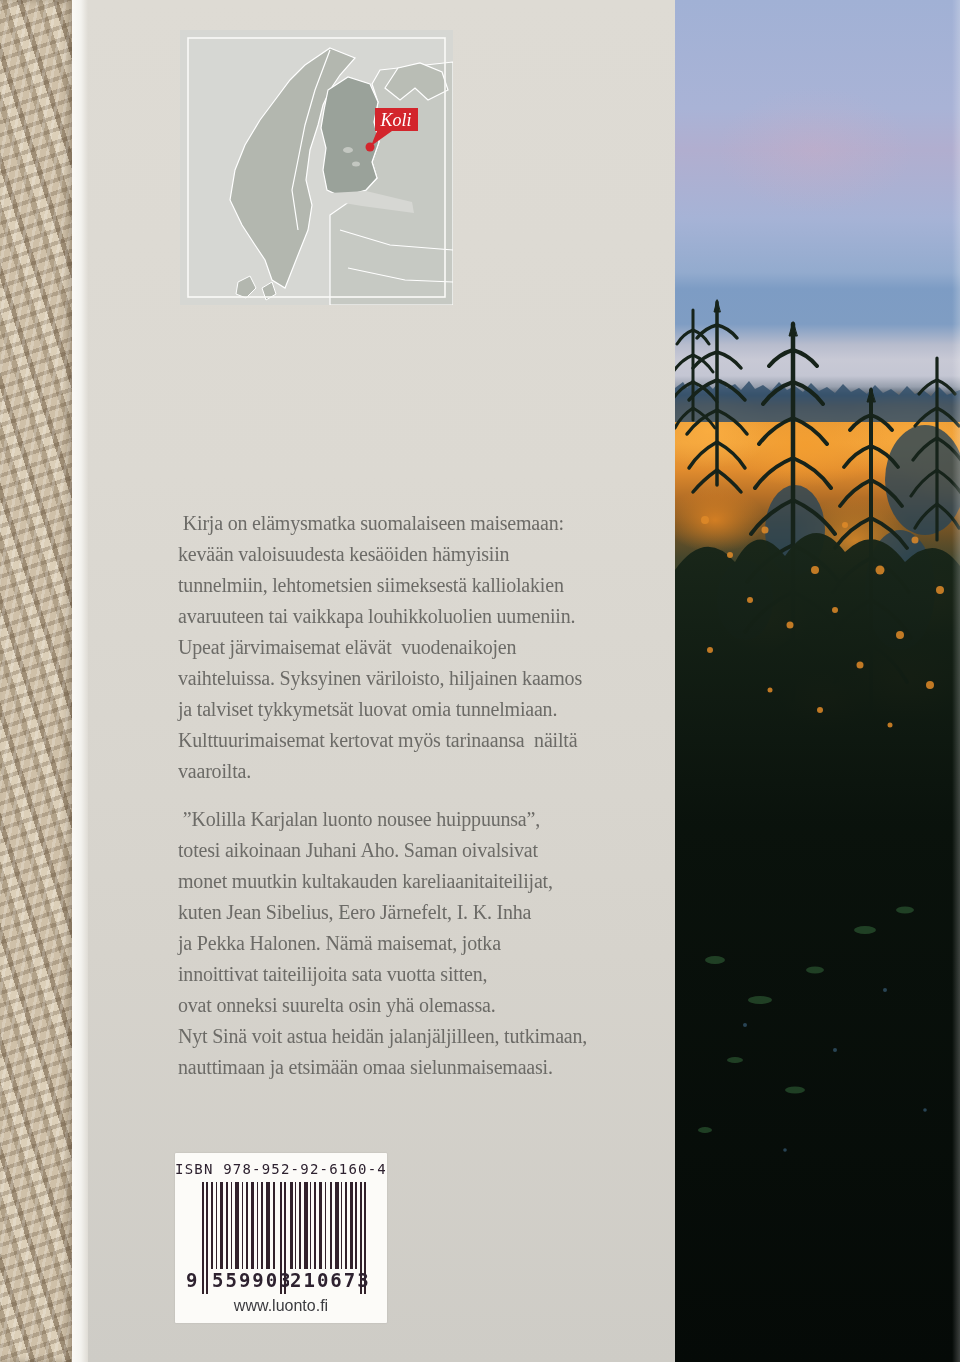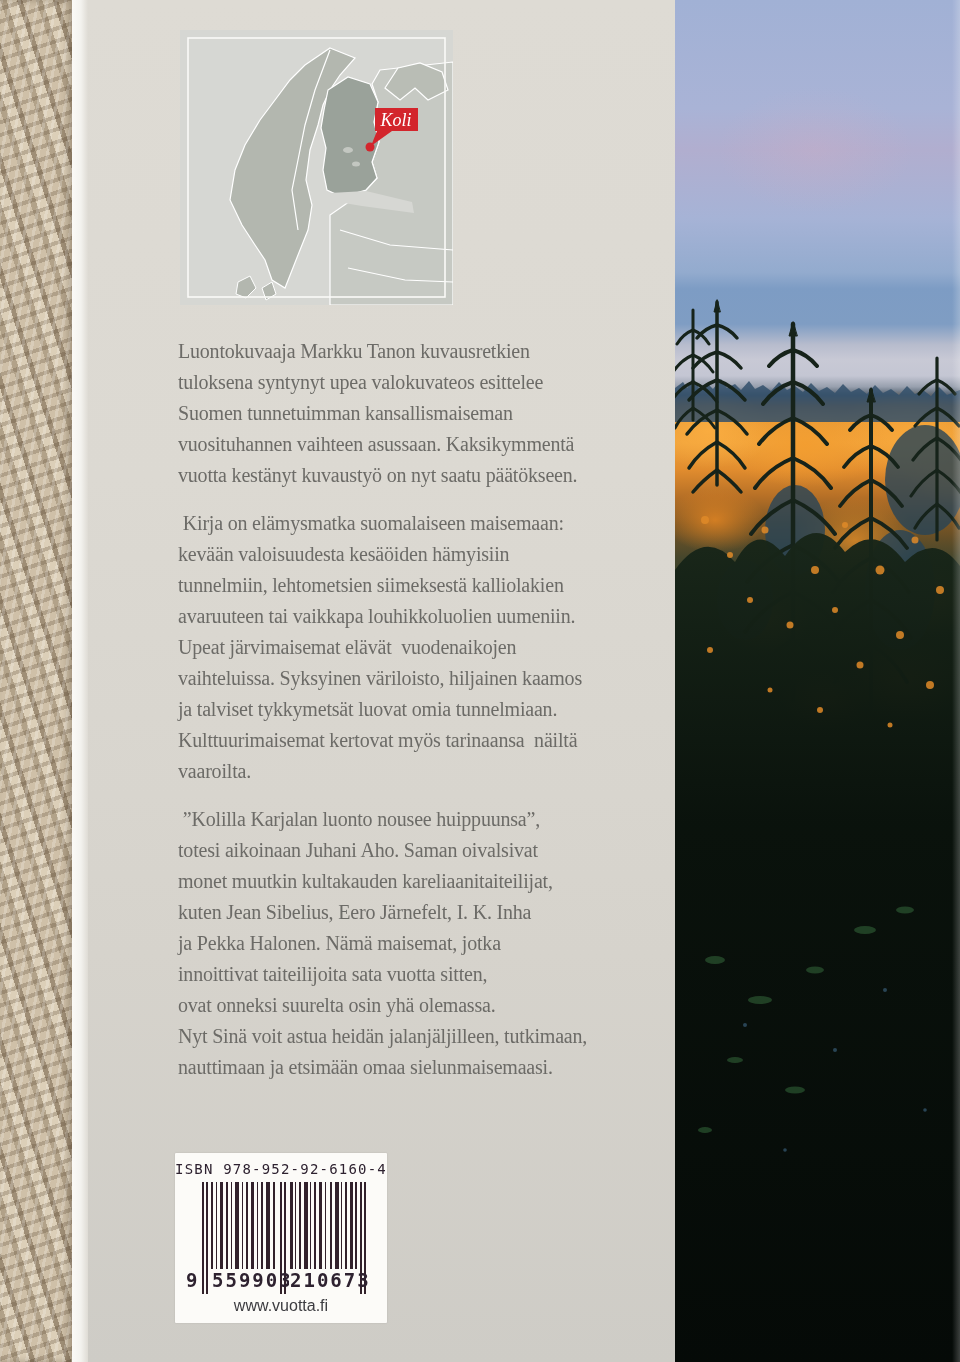--- a/index.html
+++ b/index.html
@@ -111,25 +111,20 @@
       <polygon fill="#b3b7af" stroke="#ffffff" stroke-width="1" points="82,258 92,252 96,264 86,270"></polygon>
 
       <rect x="8" y="8" width="257" height="259" fill="none" stroke="#fbfbf8" stroke-width="1.6"></rect>
 
       <path fill="#d3252c" d="M195,78 h43 v23 h-26 l-21,15 6,-15 h-2 z"></path>
       <circle cx="190" cy="117" r="4.5" fill="#d3252c"></circle>
       <text x="216" y="96" text-anchor="middle" fill="#ffffff" font-family="Liberation Serif, serif" font-style="italic" font-size="18">Koli</text>
     </svg>
   </div>
 
-  <p class="para p1">Luontokuvaaja Markku Tanon kuvausretkien
-tuloksena syntynyt upea valokuvateos esittelee
-Suomen tunnetuimman kansallismaiseman
-vuosituhannen vaihteen asussaan. Kaksikymmentä
-vuotta kestänyt kuvaustyö on nyt saatu päätökseen.</p>
   <p class="para p2"> Kirja on elämysmatka suomalaiseen maisemaan:
 kevään valoisuudesta kesäöiden hämyisiin
 tunnelmiin, lehtometsien siimeksestä kalliolakien
 avaruuteen tai vaikkapa louhikkoluolien uumeniin.
 Upeat järvimaisemat elävät  vuodenaikojen
 vaihteluissa. Syksyinen väriloisto, hiljainen kaamos
 ja talviset tykkymetsät luovat omia tunnelmiaan.
 Kulttuurimaisemat kertovat myös tarinaansa  näiltä
 vaaroilta.</p>
   <p class="para p3"> ”Kolilla Karjalan luonto nousee huippuunsa”,
@@ -179,21 +174,21 @@
           <rect x="153" y="0" width="2" height="100"></rect>
         <rect x="158" y="0" width="2" height="112"></rect>
           <rect x="162" y="0" width="2" height="112"></rect>
       </g>
     </svg>
     <div class="digits">
       <span class="digit-lead">9</span>
       <span class="digit-g1">559903</span>
       <span class="digit-g2">210673</span>
     </div>
-    <div class="website">www.vuotta.fi</div>
+    <div class="website">www.luonto.fi</div>
   </div>
 
   <div class="photo">
     <div class="photo-glows"></div>
     <svg class="tree-svg" width="285" height="1092" viewBox="0 0 285 1092">
       <defs>
         <linearGradient id="massGrad" x1="0" y1="0" x2="0" y2="1">
           <stop offset="0" stop-color="#182619"></stop>
           <stop offset="0.35" stop-color="#0a120c"></stop>
           <stop offset="1" stop-color="#050a07"></stop>

